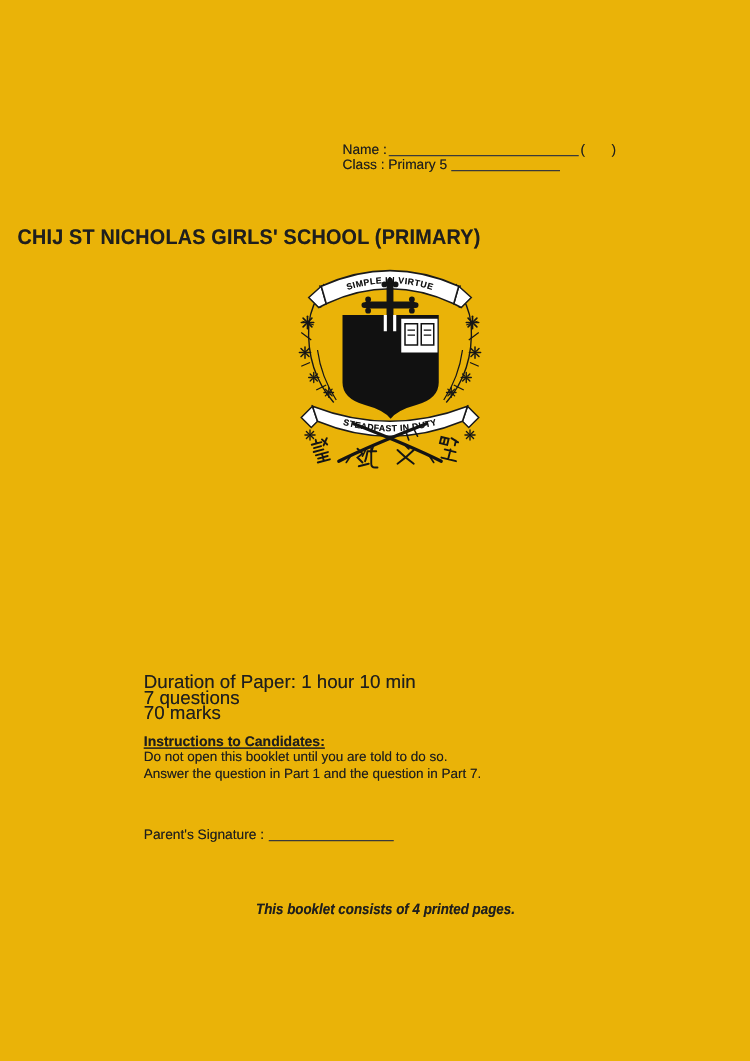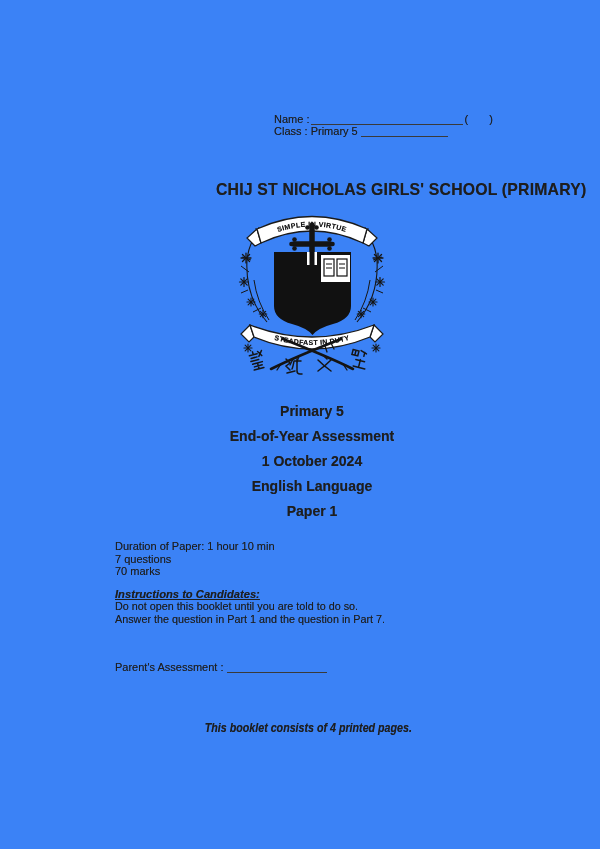--- a/index.html
+++ b/index.html
@@ -1,38 +1,38 @@
 <!DOCTYPE html>
 <html><head>
 <meta charset="utf-8">
 <style>
   * { margin:0; padding:0; box-sizing:border-box; }
   html,body { background:#f2f2f2; }
   .page {
-    position:relative; width:600px; height:849px; background:#3b82f6;
+    position:relative; width:600px; height:849px; background:#eab308;
     font-family:"Liberation Sans", sans-serif; color:#1e1e1e; overflow:hidden;
     text-shadow:0 0 .5px rgba(30,30,30,.55);
   }
   .abs { position:absolute; }
   .name-line { left:274px; top:112px; font-size:11px; white-space:nowrap; }
   .class-line { left:274px; top:124px; font-size:11px; white-space:nowrap; }
   .blank { display:inline-block; border-bottom:1.3px solid #3a3a3a; height:11px; position:relative; top:2px; }
   .blank-name { width:152px; margin-left:2px; }
   .blank-class { width:87px; margin-left:3px; }
   .blank-sig { width:100px; margin-left:4px; }
   .paren-open { margin-left:1px; }
   .paren-gap { display:inline-block; width:21px; }
-  .school-title { left:0; top:180px; width:100%; text-align:right; padding-left:20px; }
+  .school-title { left:0; top:180px; width:100%; text-align:left; }
   .school-title span { display:inline-block; font-size:17px; font-weight:bold; transform:scaleX(.93); transform-origin:center; white-space:nowrap; letter-spacing:.2px; }
   .crest-wrap { left:237px; top:202px; width:150px; height:175px; }
   .exam-block { left:24px; top:404px; width:576px; text-align:center; font-weight:bold; font-size:14px; line-height:14px; }
   .exam-block div { margin-bottom:11px; }
-  .details-block { left:115px; top:540px; font-size:11px; line-height:12.5px; }
+  .details-block { left:115px; top:540px; font-size:15px; line-height:12.5px; }
   .instructions-block { left:115px; top:588px; font-size:10.8px; line-height:12.3px; }
-  .instructions-heading { font-weight:bold; text-decoration:underline; font-size:11.2px;font-style:italic; }
+  .instructions-heading { font-weight:bold; text-decoration:underline; font-size:11.2px; }
   .signature-line { left:115px; top:660px; font-size:11px; white-space:nowrap; }
   .footer-note { left:20px; top:696px; width:576px; text-align:center;margin-top:22px; }
   .footer-note span { display:inline-block; font-size:12px; font-weight:bold; font-style:italic; transform:scaleX(.89); transform-origin:center; white-space:nowrap; }
 </style>
 </head>
 <body>
 
 <div class="page">
 
   <div class="abs name-line">
@@ -148,41 +148,34 @@
         <g transform="translate(88,163)">
           <path d="M-1,-9 l3,3 M-7,-5 q6,6 13,11 M6,-5 q-6,6 -13,11"></path>
         </g>
         <g transform="translate(121,157) rotate(14)">
           <path d="M-7,-8 h6 v5 h-6 z M-4,-8 v5 M1,-9 l6,2 M5,-8 v4 M-2,1 h9 M2.5,0 v8 M-3,8 h12"></path>
         </g>
       </g>
     </svg>
   </div>
 
-  <div class="abs exam-block">
-    <div>Primary 5</div>
-    <div>End-of-Year Assessment</div>
-    <div>1 October 2024</div>
-    <div>English Language</div>
-    <div>Paper 1</div>
-  </div>
 
   <div class="abs details-block">
     <div>Duration of Paper: 1 hour 10 min</div>
     <div>7 questions</div>
     <div>70 marks</div>
   </div>
 
   <div class="abs instructions-block">
     <div class="instructions-heading">Instructions to Candidates:</div>
     <div>Do not open this booklet until you are told to do so.</div>
     <div>Answer the question in Part 1 and the question in Part 7.</div>
   </div>
 
   <div class="abs signature-line">
-    <span>Parent's Assessment :</span><span class="blank blank-sig"></span>
+    <span>Parent's Signature :</span><span class="blank blank-sig"></span>
   </div>
 
   <div class="abs footer-note">
     <span>This booklet consists of 4 printed pages.</span>
   </div>
 
 </div>
 
 </body></html>

